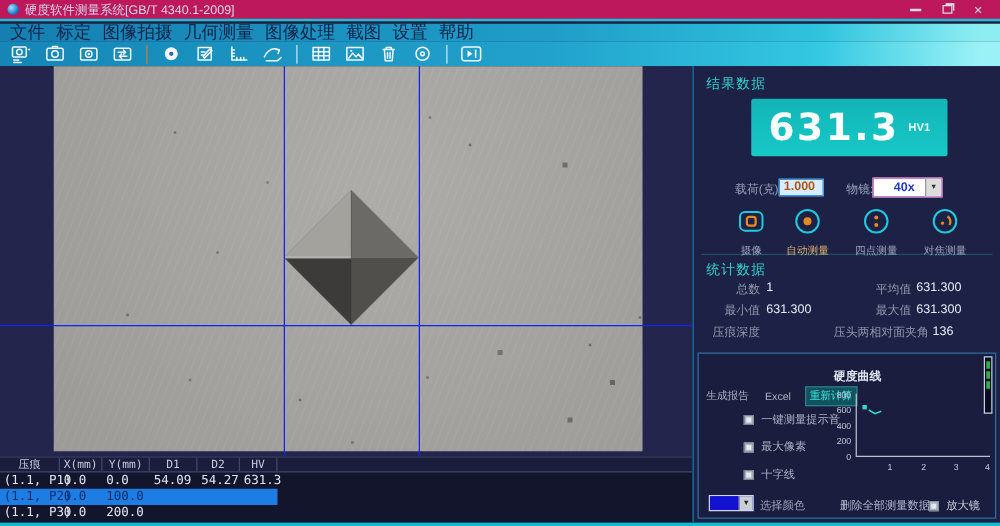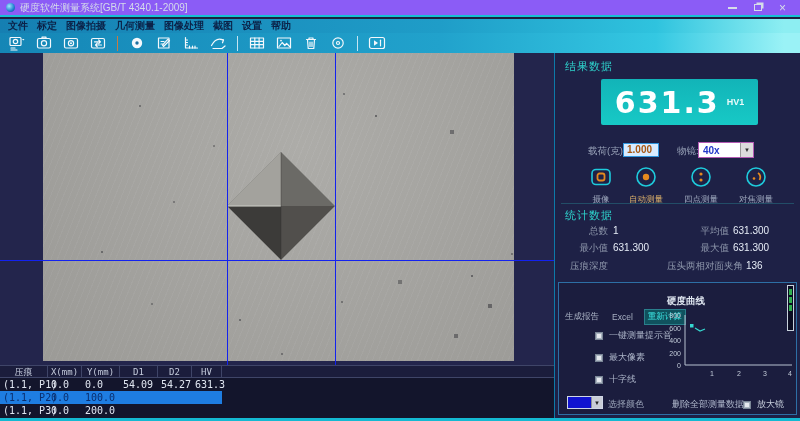--- a/index.html
+++ b/index.html
@@ -3,36 +3,36 @@
 <meta charset="utf-8">
 <style>
   * { margin:0; padding:0; box-sizing:border-box; }
   html,body { width:800px; height:421px; background:#0c0e22; overflow:hidden;
               font-family:"Liberation Sans",sans-serif; }
   .window { position:relative; width:800px; height:421px; background:#1d1f40;
             border-bottom:3px solid #14b9d2; overflow:hidden; }
 
   
   .titlebar { position:absolute; left:0; top:0; width:800px; height:17px;
-              background:#8b5cf6; border-bottom:2px solid #17c0d4;
+              background:#be185d; border-bottom:2px solid #17c0d4;
               display:flex; align-items:center; padding:0 6px; }
   .app-icon { width:9px; height:9px; border-radius:50%;
               background:radial-gradient(circle at 35% 35%, #9fe8ff, #1e7fd0 60%, #0b3a8a);
               margin-right:5px; flex:none; }
   .title-text { font-size:10px; color:#d4daea; white-space:nowrap; }
   .win-controls { margin-left:auto; display:flex; align-items:center; gap:17px; padding-right:8px; }
   .wc { color:#d6dce8; font-size:12px; line-height:12px; cursor:default; }
   .wc-min { width:9px; height:2px; background:#d6dce8; }
   .wc-restore { width:8px; height:7px; border:1px solid #d6dce8; box-shadow:2px -2px 0 -0.5px #d6dce8; }
 
   
   .menubar { position:absolute; left:0; top:19px; width:800px; height:14px;
              background:linear-gradient(90deg,#157fb2 0%,#1f9dc8 55%,#2fc3de 82%,#8deef2 98%);
              display:flex; align-items:center; gap:9px; padding-left:8px; }
-  .menu-item { font-size:10px; color:#0b2248; font-weight:bold; white-space:nowrap; }
+  .menu-item { font-size:14px; color:#0b2248; font-weight:normal; white-space:nowrap; }
   .toolbar { position:absolute; left:0; top:33px; width:800px; height:20px;
              background:linear-gradient(90deg,#1586b6 0%,#21a2cc 55%,#34c8e2 82%,#9af2f6 98%);
              display:flex; align-items:center; gap:7px; padding-left:7px; }
   .tb-btn { width:20px; height:17px; display:flex; align-items:center; justify-content:center; }
   .tb-sep { width:1px; height:15px; background:rgba(240,248,252,.8); margin:0 2px; }
   .tb-sep.orange { background:#c67b43; }
   .tb-btn svg { stroke:#f4f8fc; stroke-width:1.2; fill:none; stroke-linecap:round; stroke-linejoin:round; }
 
   
   .canvas { position:absolute; left:0; top:53px; width:554px; height:312px; background:#23254c; }
@@ -77,21 +77,21 @@
                display:flex; align-items:center; justify-content:center; }
   .value-num { font-size:30px; font-weight:bold; color:#ffffff; letter-spacing:2px;
                font-family:"DejaVu Sans",sans-serif; }
   .value-unit { font-size:9px; font-weight:bold; color:#eafbfa; margin-left:7px; }
   .fld-label { position:absolute; font-size:9.5px; color:#98a2b8; white-space:nowrap; }
   .load-input { position:absolute; left:68px; top:90px; width:36px; height:14px;
                 background:#d9ecff; border:1px solid #2f95dd; color:#a85812;
                 font-size:10px; font-weight:bold; padding-left:3px; line-height:12px; }
   .objective { position:absolute; left:143px; top:89px; width:56px; height:16px;
                background:#ffffff; border:1px solid #b45ab4; display:flex; }
-  .obj-val { flex:1; font-size:10px; font-weight:bold; color:#2238c8; padding:2px 0 0 4px; }
+  .obj-val { flex:1; font-size:10px; font-weight:bold; color:#2238c8; padding:2px 0 0 16px; }
   .obj-arrow { width:13px; background:#dcdcdc; border-left:1px solid #9a9a9a;
                display:flex; align-items:center; justify-content:center;
                font-size:6px; color:#333; }
   .mbtn { position:absolute; width:44px; text-align:center; }
   .mbtn .ic { width:22px; height:22px; margin:0 auto; }
   .mbtn .lbl { font-size:8.5px; color:#9aa4ba; margin-top:2px; white-space:nowrap; }
   .mbtn .lbl.hot { color:#d8ae6a; }
   .divider { position:absolute; left:6px; right:6px; top:150px; height:1px; background:rgba(46,211,204,.25); }
   .stat-row { position:absolute; left:0; width:246px; height:13px; }
   .sl { position:absolute; font-size:9.5px; color:#8f98ac; text-align:right; white-space:nowrap; }

